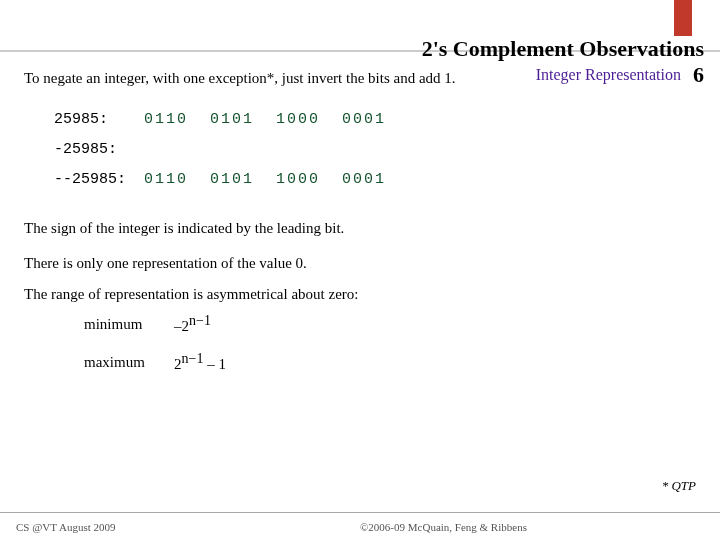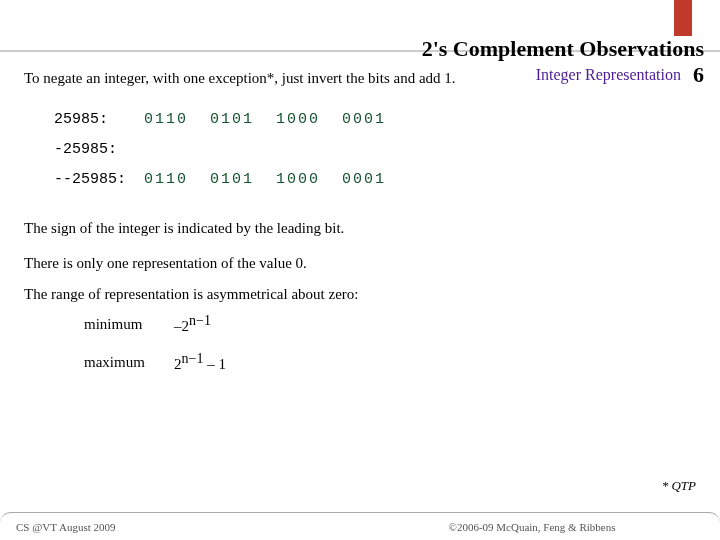--- a/index.html
+++ b/index.html
@@ -166,33 +166,32 @@
       left: 0;
       right: 0;
       height: 28px;
       border-top: 1px solid #aaa;
       display: flex;
       align-items: center;
       justify-content: space-between;
       padding: 0 16px;
       font-size: 11px;
       color: #555;
-      border-radius: 11px;
     }
 
     .footer-left, .footer-center, .footer-right {
       flex: 1;
     }
 
     .footer-center {
       text-align: center;
     }
 
     .footer-right {
-      text-align: center;
+      text-align: left;
     }
   </style>
 </head>
 <body>
 
 <div class="slide">
 
   <div class="header">
     <div class="header-accent"></div>
     <div class="header-title">2's Complement Observations</div>

